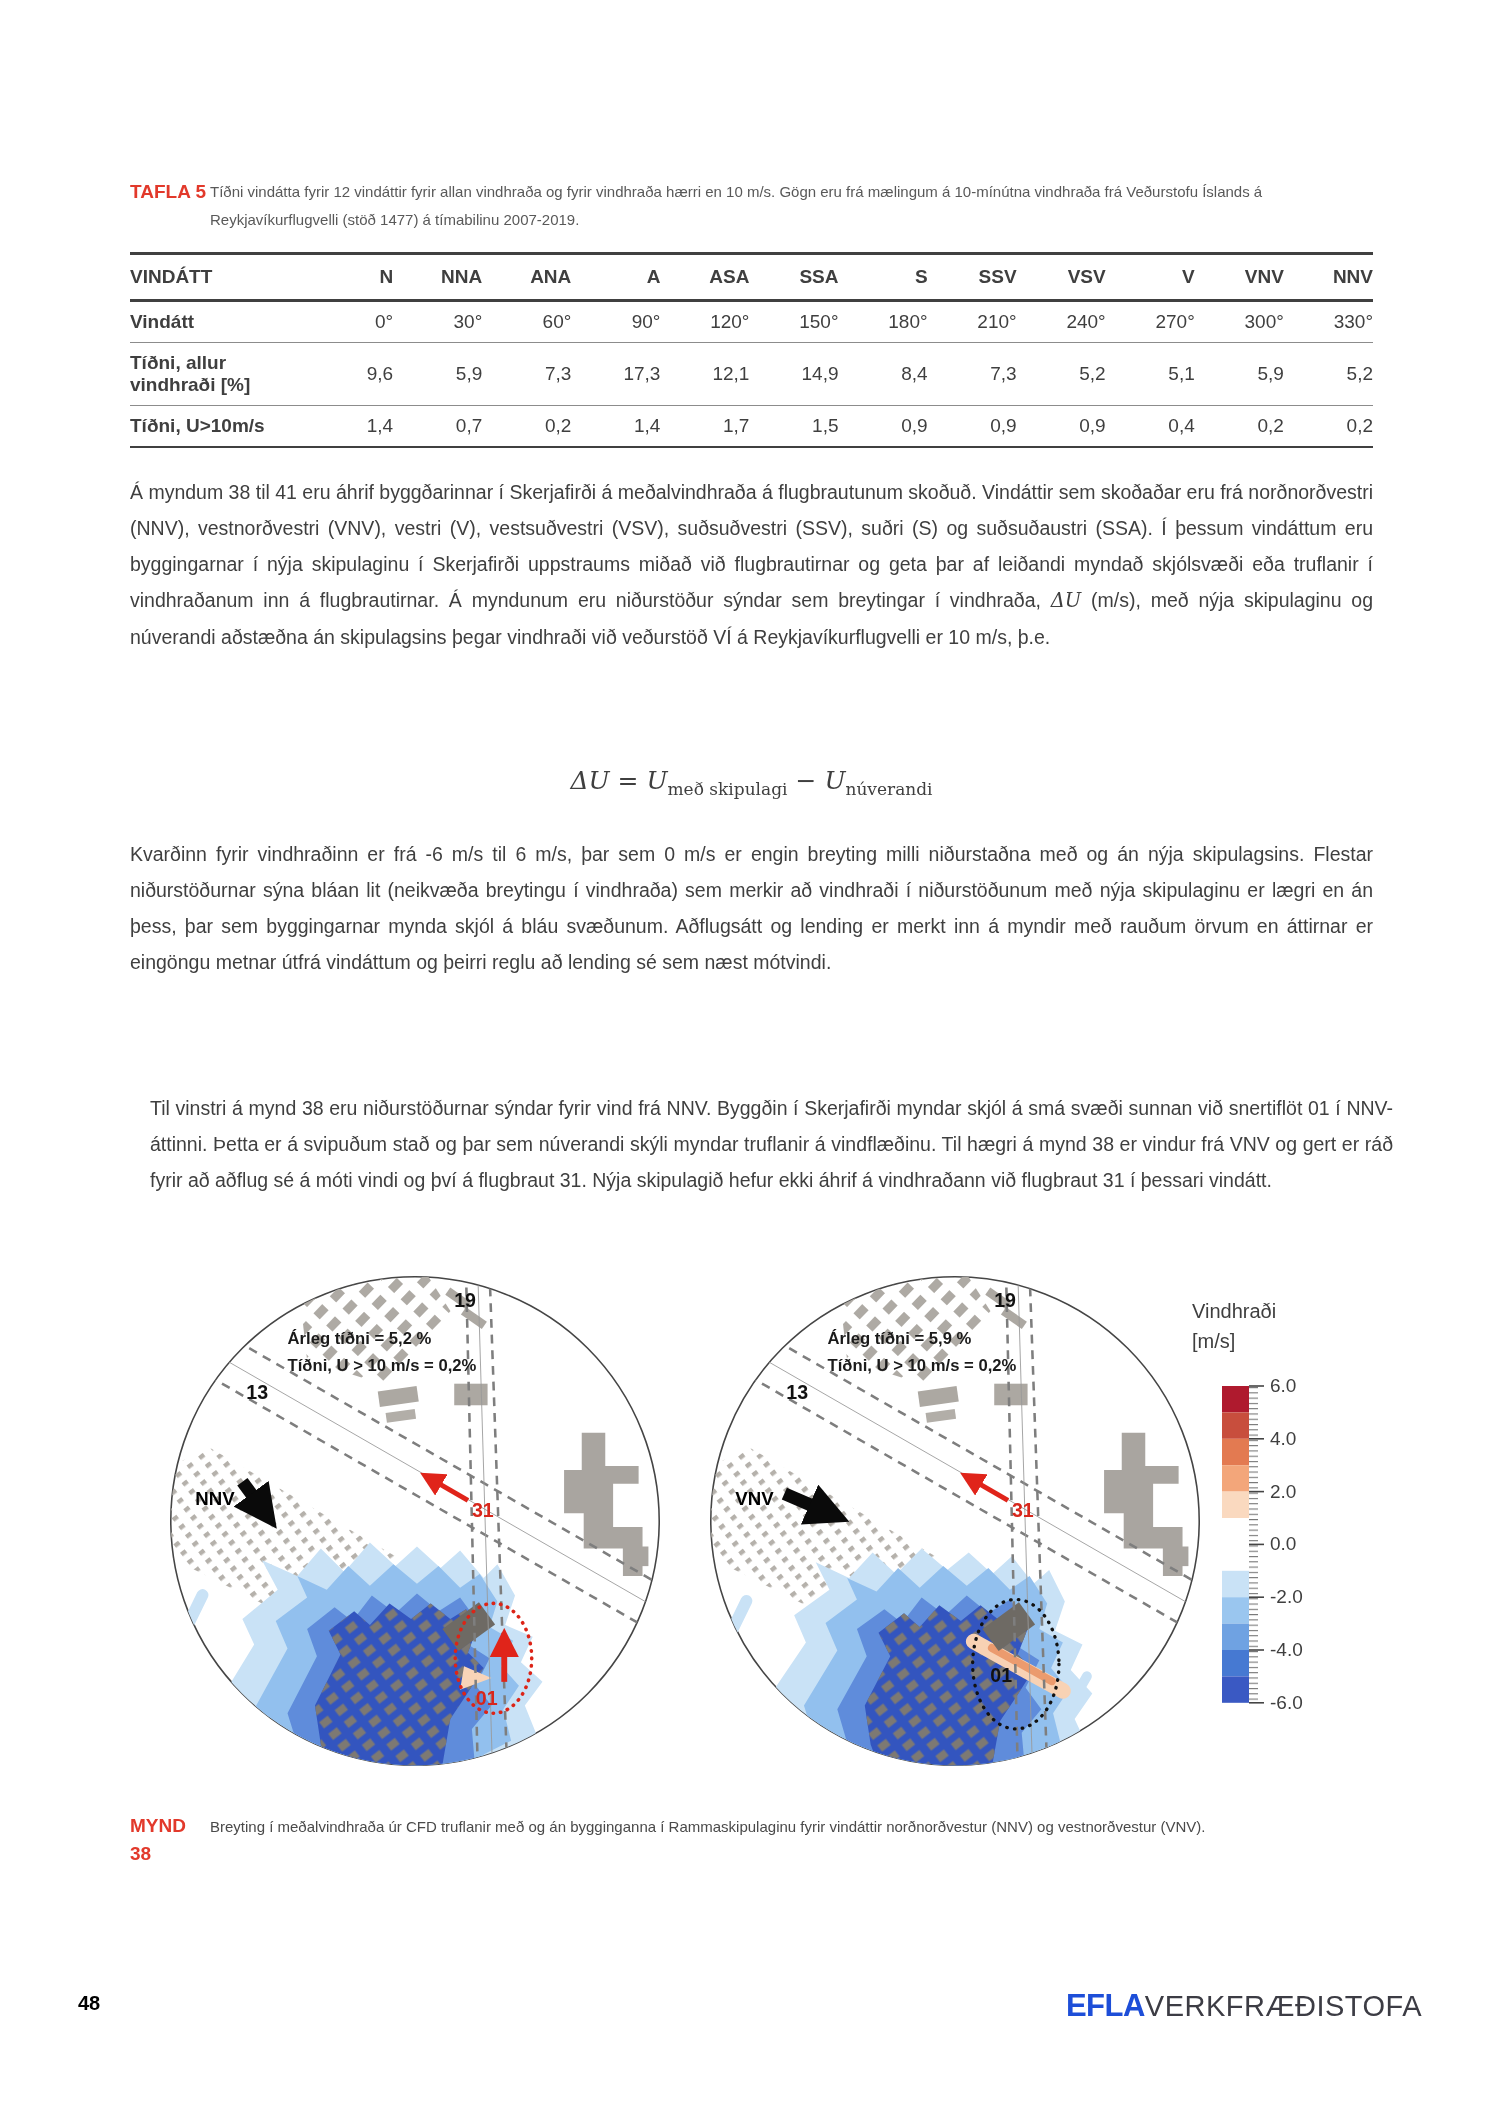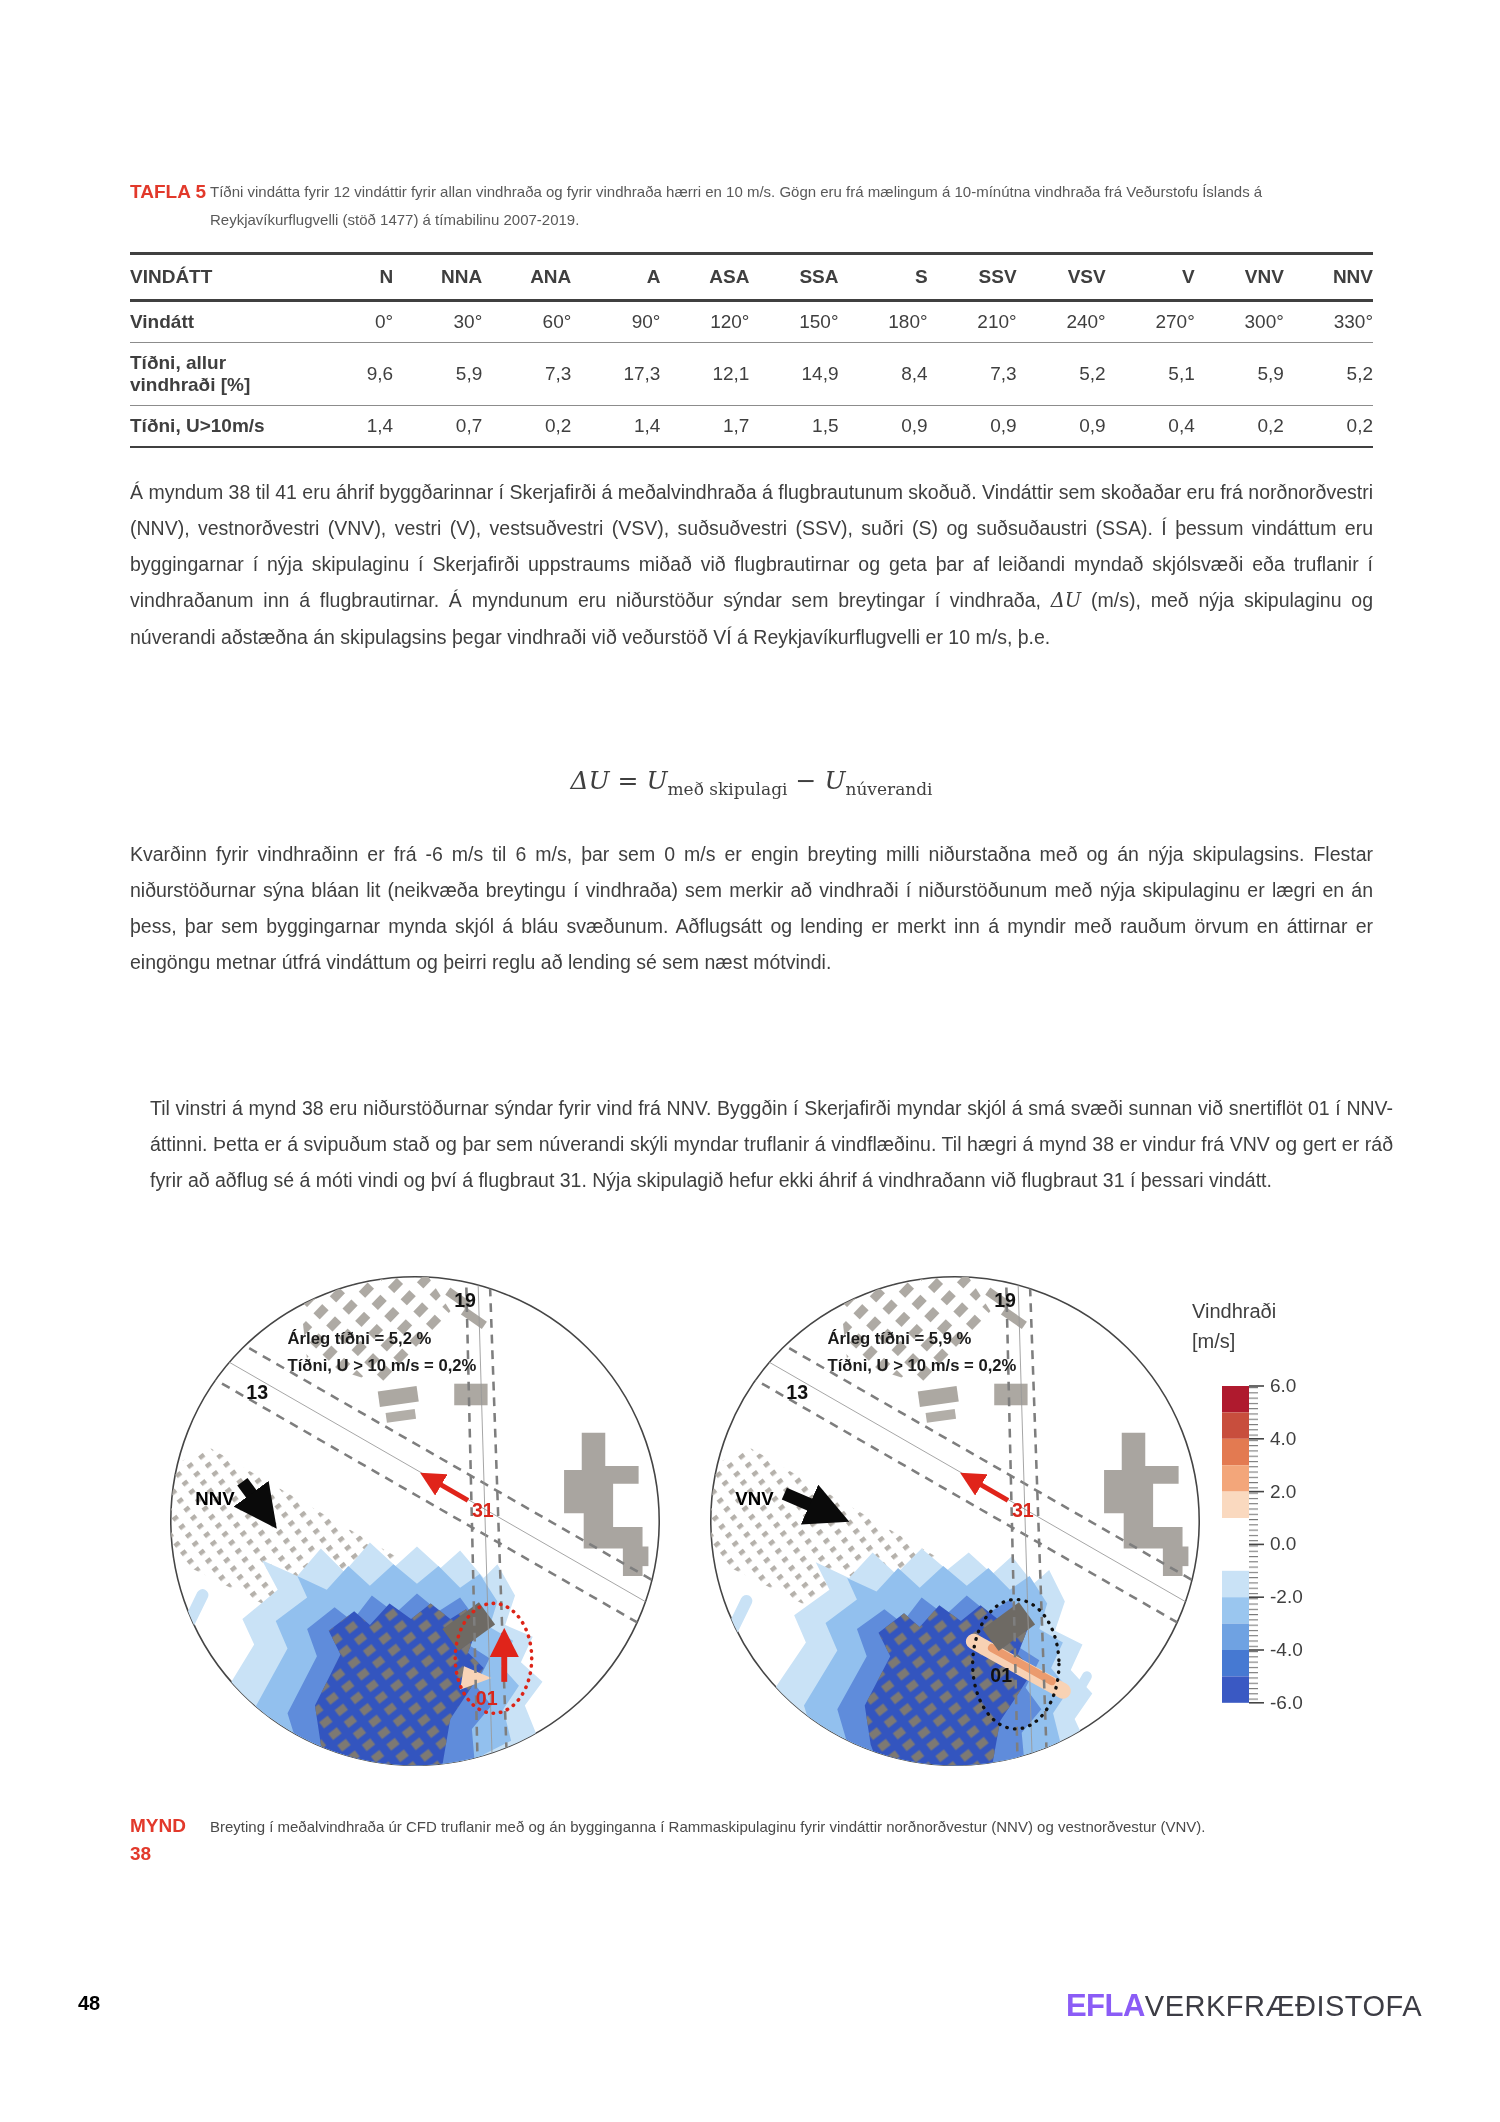--- a/index.html
+++ b/index.html
@@ -34,21 +34,21 @@
   .map{position:absolute;}
   .anno{font-family:"Liberation Sans",sans-serif;font-weight:bold;font-size:17px;fill:#1A1A1A;}
   .rwlbl{font-family:"Liberation Sans",sans-serif;font-weight:bold;font-size:20px;fill:#111111;}
   .redlbl{fill:#D8261B;}
   .windlbl{font-family:"Liberation Sans",sans-serif;font-weight:bold;font-size:19px;fill:#000000;}
   .leg-title{font-family:"Liberation Sans",sans-serif;font-size:20px;fill:#3F3F3F;}
   .leg-tick{font-family:"Liberation Sans",sans-serif;font-size:19px;fill:#3F3F3F;}
   
   .pageno{position:absolute;left:78px;top:1992px;font-size:20px;font-weight:bold;color:#000000;}
   .logo{position:absolute;top:1988px;right:78px;white-space:nowrap;}
-  .logo .brand{font-weight:bold;font-size:31px;color:#8b5cf6;letter-spacing:-0.5px;}
+  .logo .brand{font-weight:bold;font-size:31px;color:#1d4ed8;letter-spacing:-0.5px;}
   .logo .suffix{font-size:29px;color:#3C3C44;margin-left:0;letter-spacing:0.5px;}
 </style>
 </head>
 <body>
 
 <div class="page">
 
   <div class="cap" style="left:130px;top:178px;width:1250px;">
     <span class="tag">TAFLA 5</span>
     <span class="captext">Tíðni vindátta fyrir 12 vindáttir fyrir allan vindhraða og fyrir vindhraða hærri en 10 m/s. Gögn eru frá mælingum á 10-mínútna vindhraða frá Veðurstofu Íslands á Reykjavíkurflugvelli (stöð 1477) á tímabilinu 2007-2019.</span>

